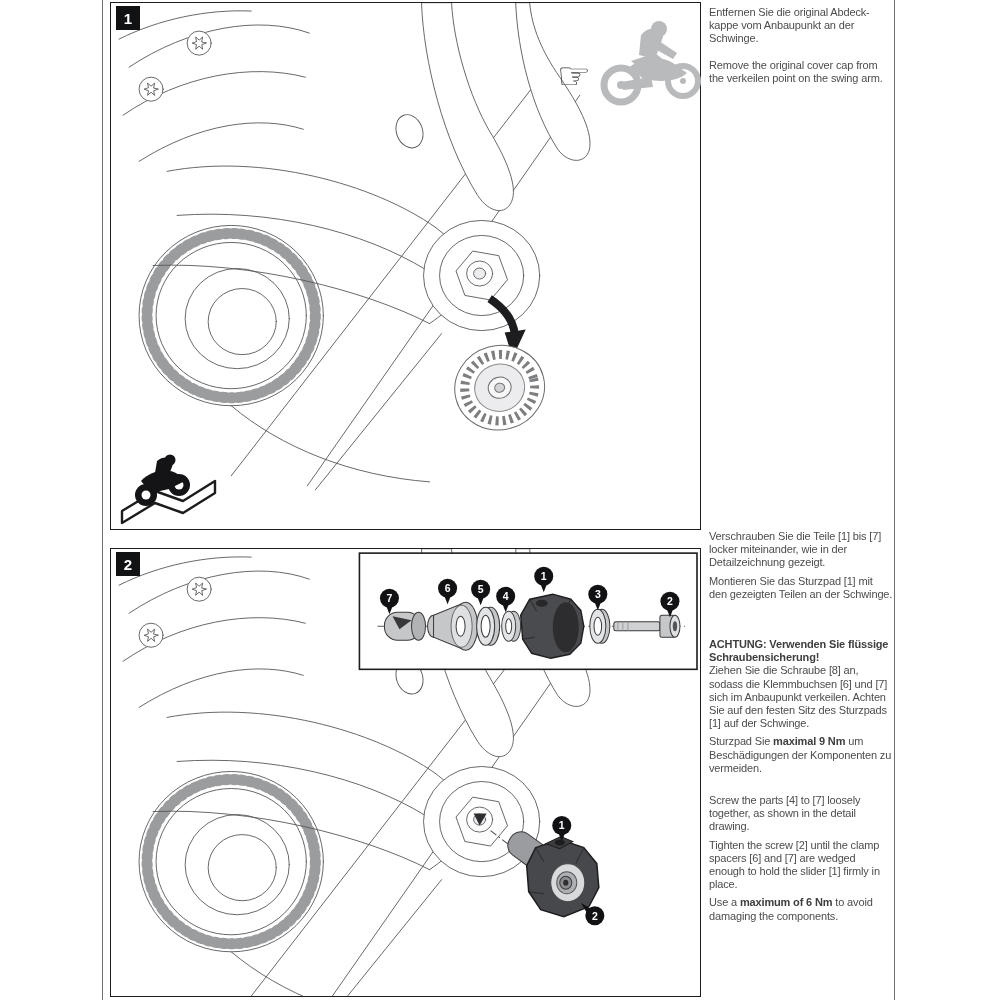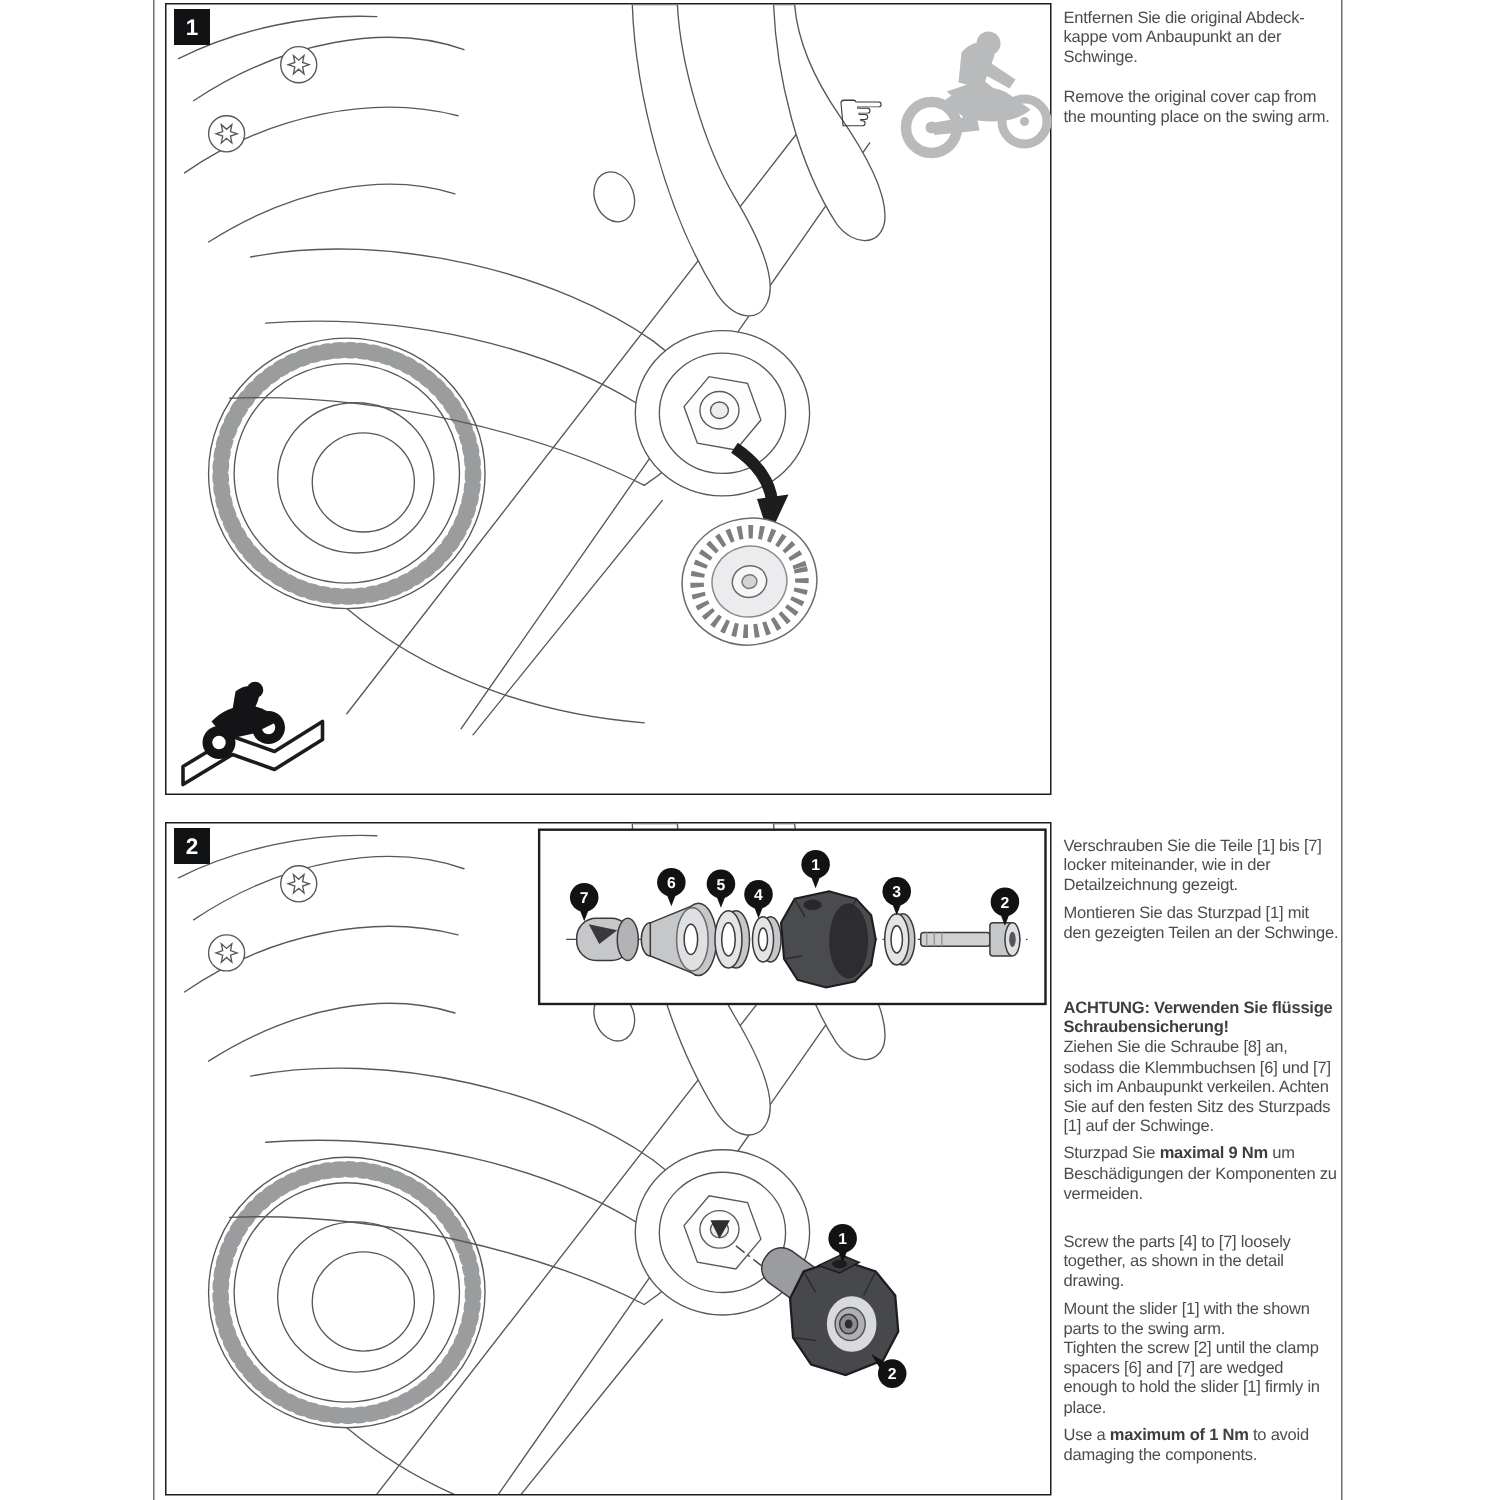--- a/index.html
+++ b/index.html
@@ -10,21 +10,21 @@
   .vrule-right{left:894px;}
   .panel{position:absolute;left:110px;width:591px;border:1.6px solid #1d1d1f;background:#fff;box-sizing:border-box;}
   #panel1{top:2px;height:528px;}
   #panel2{top:548px;height:449px;}
   .art{position:absolute;left:0;top:0;width:100%;height:100%;}
   .badge{position:absolute;left:5px;top:3px;width:24px;height:24px;background:#111214;color:#fff;
          font-weight:bold;font-size:15px;display:flex;align-items:center;justify-content:center;}
   .tcol{position:absolute;left:709px;width:184px;color:#4c4c4e;font-size:11px;line-height:13.2px;
         letter-spacing:-0.15px;}
   #text1{top:6px;}
-  #text2{top:558px;}
+  #text2{top:530px;}
   #text1 p{margin:0 0 13px 0;}
   #text2 p{margin:0 0 5px 0;}
   #text2 p.en-start{margin-top:19px;}
   .tcol strong{color:#3e3e40;margin-top:37px;}
   .blk{display:block;}
   .hand{position:absolute;left:446px;top:54px;font-size:38px;line-height:1;color:#3a3b3d;}
   .icon-svg{position:absolute;}
   svg text{font-family:"Liberation Sans",sans-serif;}
   .pin circle,.pin path{fill:#121214;stroke:none;}
   .pin text{fill:#fff;font-size:10.5px;font-weight:bold;text-anchor:middle;}
@@ -125,21 +125,21 @@
         <path d="M38,8 C46,1 56,5 53,14 L49,24 L36,20 Z"></path>
         <circle cx="51" cy="7" r="5.5"></circle>
       </g>
     </svg>
 
     <div class="badge">1</div>
   </section>
 
   <aside class="tcol" id="text1">
     <p>Entfernen Sie die original Abdeck-kappe vom Anbaupunkt an der Schwinge.</p>
-    <p>Remove the original cover cap from the mounting place on the swing arm.</p>
+    <p>Remove the original cover cap from the verkeilen point on the swing arm.</p>
   </aside>
 
   <section class="panel" id="panel2">
     <svg class="art" viewBox="0 0 588 446">
       <use href="#swingarm-art"></use>
 
       <path d="M362,264 L375,264 L368,276 Z" fill="#2e2e30"></path>
       <path d="M379,281 C388,288 396,294 403,300" fill="none" stroke="#4a4a4c" stroke-width="1" stroke-dasharray="7 3 1.5 3"></path>
 
       <g>
@@ -260,20 +260,19 @@
     <p>
       <span>Montieren Sie das Sturzpad [1] mit den gezeigten Teilen an der Schwinge.</span>
       <strong class="blk">ACHTUNG: Verwenden Sie flüssige Schraubensicherung!</strong>
       <span class="blk">Ziehen Sie die Schraube [8] an, sodass die Klemmbuchsen [6] und [7] sich im Anbaupunkt verkeilen. Achten Sie auf den festen Sitz des Sturzpads [1] auf der Schwinge.</span>
     </p>
     <p>
       <span>Sturzpad Sie </span><strong>maximal 9 Nm</strong><span> um Beschädigungen der Komponenten zu vermeiden.</span>
     </p>
     <p class="en-start"><span>Screw the parts [4] to [7] loosely together, as shown in the detail drawing.</span></p>
     <p>
-      <span>Mount the slider [1] with the shown parts to the swing arm.</span>
       <span class="blk">Tighten the screw [2] until the clamp spacers [6] and [7] are wedged enough to hold the slider [1] firmly in place.</span>
     </p>
     <p>
-      <span>Use a </span><strong>maximum of 1 Nm</strong><span> to avoid damaging the components.</span>
+      <span>Use a </span><strong>maximum of 6 Nm</strong><span> to avoid damaging the components.</span>
     </p>
   </aside>
 </div>
 
 </body></html>

